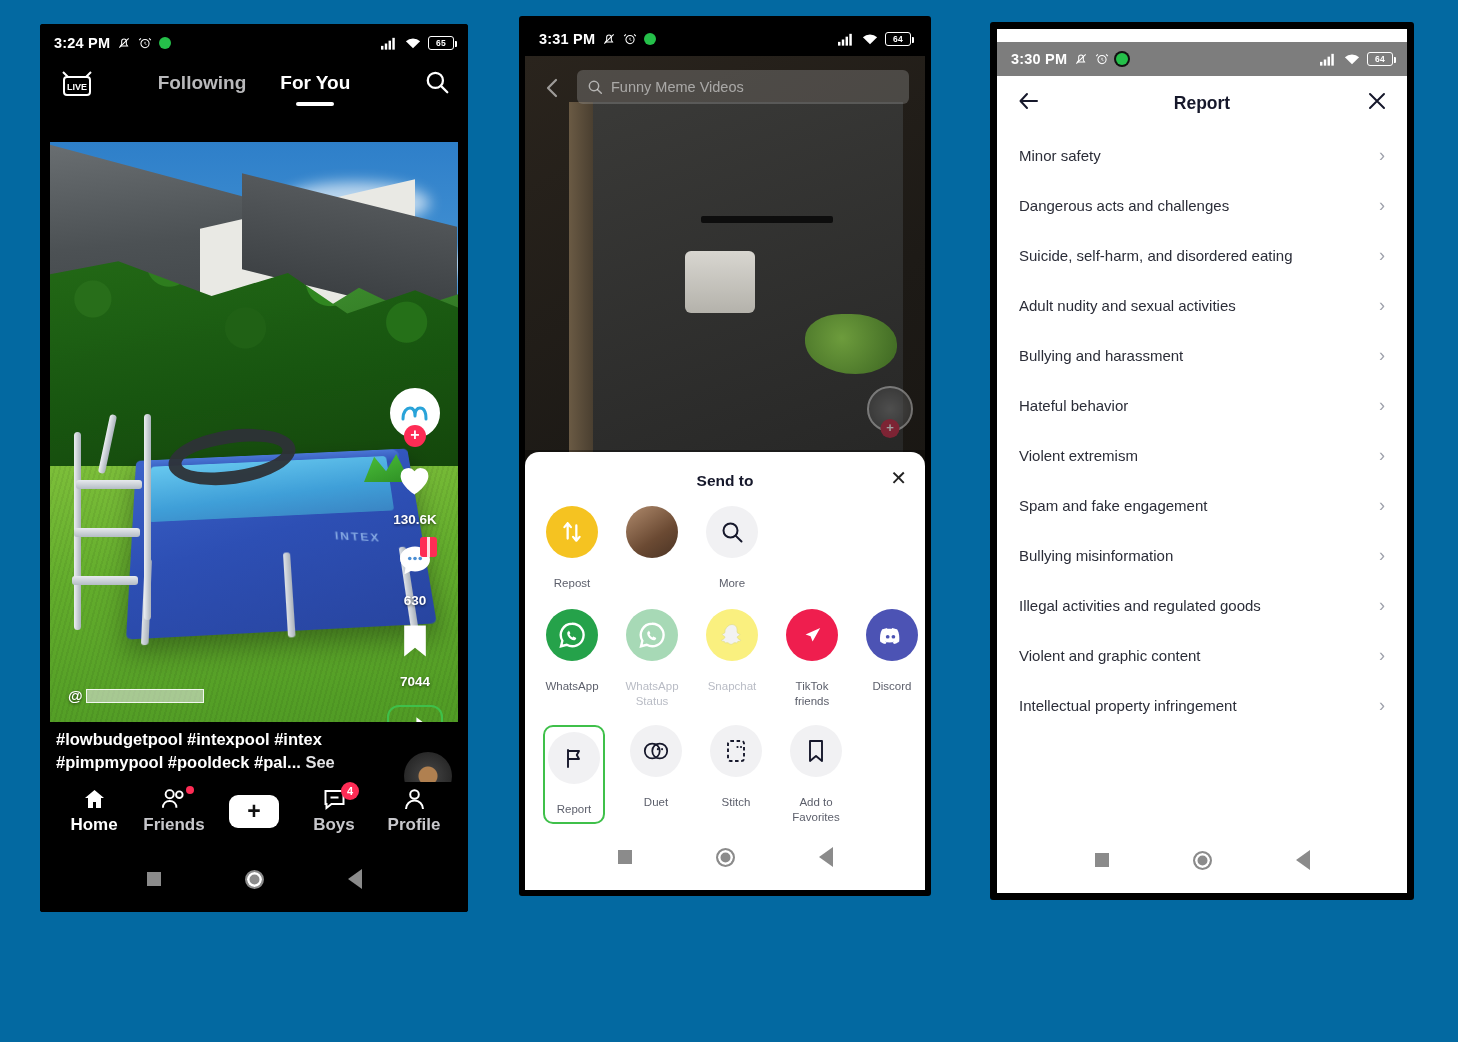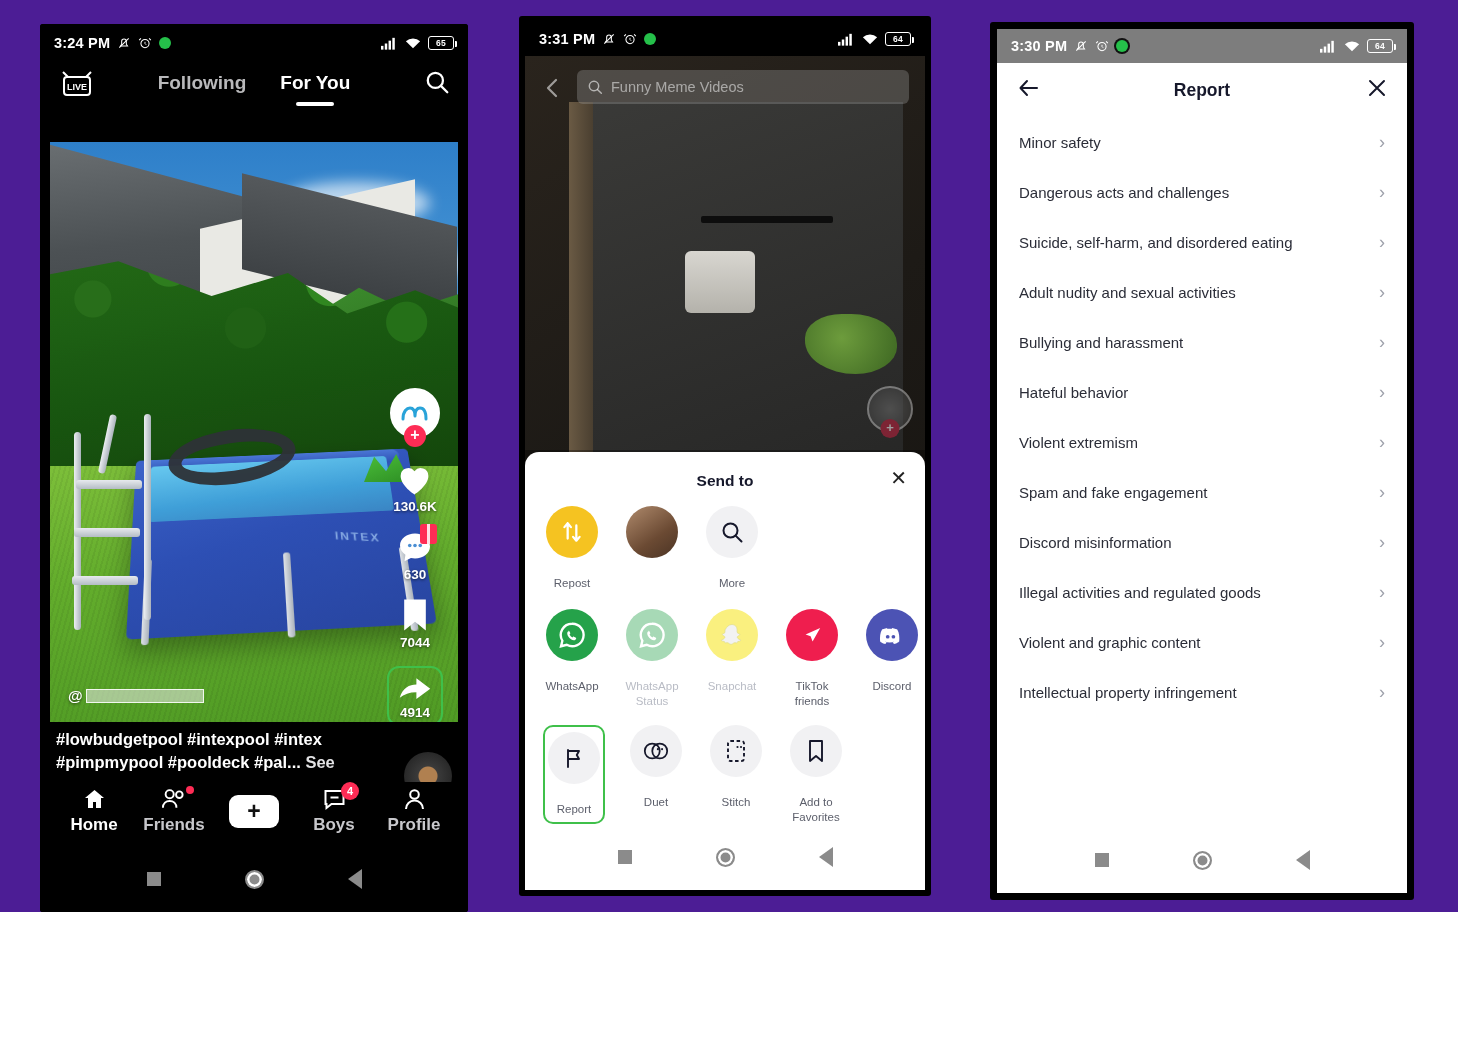--- a/index.html
+++ b/index.html
@@ -1,18 +1,18 @@
 <!DOCTYPE html>
 <html><head>
 <meta charset="utf-8">
 <style>
   * { box-sizing: border-box; margin:0; padding:0; }
   html,body { width:1458px; height:1042px; background:#ffffff; overflow:hidden;
               font-family:"Liberation Sans", sans-serif; }
-  .canvas { position:relative; width:1458px; height:912px; background:#4c1d95; }
+  .canvas { position:relative; width:1458px; height:1042px; background:#0369a1; }
 
   
   .phone { position:absolute; background:#000; overflow:hidden; }
   #phone1 { left:40px;  top:24px; width:428px; height:888px; border-radius:3px; }
   #phone2 { left:519px; top:16px; width:412px; height:880px; border-radius:3px;
             border:6px solid #000; }
   #phone3 { left:990px; top:22px; width:424px; height:878px; border-radius:3px;
             border:7px solid #000; }
 
   .screen { position:absolute; inset:0; overflow:hidden; }
@@ -110,21 +110,21 @@
                   display:flex; flex-direction:column; align-items:center;
                   gap:16px; z-index:6; }
   .avatar-wrap { position:relative; width:50px; height:50px; margin-bottom:8px; }
   .avatar-img { width:50px; height:50px; border-radius:50%; background:#fff;
       border:2px solid #fff; display:flex; align-items:center;
       justify-content:center; overflow:hidden; }
   .avatar-plus { position:absolute; bottom:-9px; left:50%;
       transform:translateX(-50%); width:22px; height:22px; border-radius:50%;
       background:#fe2c55; color:#fff; font-size:16px; line-height:20px;
       text-align:center; font-weight:bold; }
-  .act { display:flex; flex-direction:column; align-items:center; gap:3px;
+  .act { display:flex; flex-direction:column; align-items:center; gap:16px;
          position:relative; }
   .act .cnt { font-size:13.5px; font-weight:bold; color:#fff;
               text-shadow:0 1px 3px rgba(0,0,0,.6); }
   .act.highlight { border:2.5px solid #3fc04a; border-radius:12px;
                    padding:6px 8px 4px; }
   .gift-badge { position:absolute; right:-4px; top:-6px; width:17px; height:20px;
      background:#fe2c55; border-radius:3px; }
   .gift-badge::before { content:""; position:absolute; left:7px; top:0;
      width:3px; height:20px; background:#fff; opacity:.85; }
 
@@ -230,21 +230,21 @@
           align-items:center; justify-content:center; }
   .clbl { font-size:11.5px; color:#5c5f6b; text-align:center; line-height:1.3; }
   .clbl.dim { color:#b9bcc5; }
   .cell.hl { border:2.5px solid #3fc04a; border-radius:10px; padding:5px 2px;
              width:62px; }
   .grey { background:#f1f1f3; }
   .hiddenrow { overflow:hidden; }
 
   
   #phone3 .screen { background:#fff; }
-  .p3-status { background:#7d7d7d; color:#fff; }
+  .p3-status { background:#7d7d7d; color:#fff;margin-top:13px; }
   .p3-head { position:relative; height:54px; display:flex; align-items:center;
              justify-content:center; background:#fff; }
   .p3-title { font-size:17.5px; font-weight:bold; color:#16182b; }
   .p3-back { position:absolute; left:20px; top:50%;
              transform:translateY(-50%); }
   .p3-close { position:absolute; right:20px; top:50%;
              transform:translateY(-50%); }
   .p3-sub { padding:20px 22px 8px; font-size:13px; color:#9b9ea8; }
   .reason { height:50px; display:flex; align-items:center;
             justify-content:space-between; padding:0 22px;
@@ -714,21 +714,21 @@
           </div>
       <div class="reason">
             <span>Violent extremism</span>
             <span class="chev">›</span>
           </div>
       <div class="reason">
             <span>Spam and fake engagement</span>
             <span class="chev">›</span>
           </div>
       <div class="reason">
-            <span>Discord misinformation</span>
+            <span>Bullying misinformation</span>
             <span class="chev">›</span>
           </div>
       <div class="reason">
             <span>Illegal activities and regulated goods</span>
             <span class="chev">›</span>
           </div>
       <div class="reason">
             <span>Violent and graphic content</span>
             <span class="chev">›</span>
           </div>

